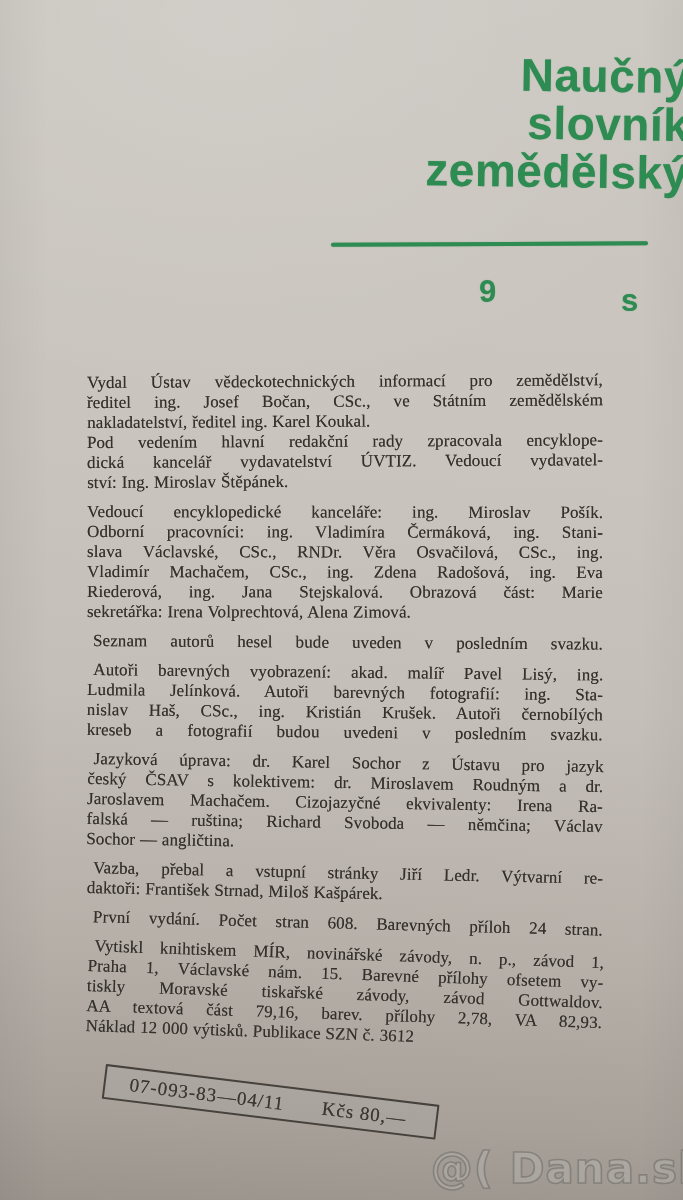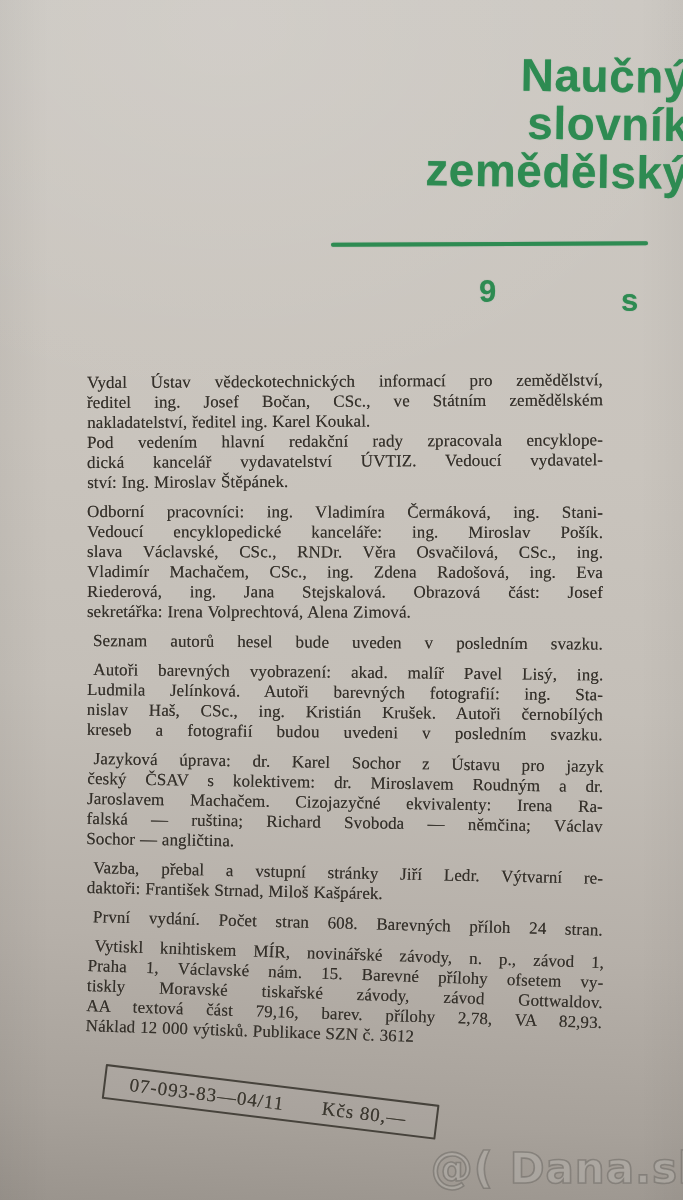--- a/index.html
+++ b/index.html
@@ -90,25 +90,25 @@
         <div class="line">Vydal Ústav vědeckotechnických informací pro zemědělství,</div>
         <div class="line">ředitel ing. Josef Bočan, CSc., ve Státním zemědělském</div>
         <div class="line short">nakladatelství, ředitel ing. Karel Koukal.</div>
       </div>
       <div class="para no-gap" style="transform: rotate(-0.3deg); transform-origin: left center;">
         <div class="line">Pod vedením hlavní redakční rady zpracovala encyklope-</div>
         <div class="line">dická kancelář vydavatelství ÚVTIZ. Vedoucí vydavatel-</div>
         <div class="line short">ství: Ing. Miroslav Štěpánek.</div>
       </div>
       <div class="para" style="transform: rotate(0.1deg); transform-origin: left center;">
+        <div class="line">Vedoucí encyklopedické kanceláře: ing. Miroslav Pošík.</div>
         <div class="line">Odborní pracovníci: ing. Vladimíra Čermáková, ing. Stani-</div>
-        <div class="line">Vedoucí encyklopedické kanceláře: ing. Miroslav Pošík.</div>
         <div class="line">slava Václavské, CSc., RNDr. Věra Osvačilová, CSc., ing.</div>
         <div class="line">Vladimír Machačem, CSc., ing. Zdena Radošová, ing. Eva</div>
-        <div class="line">Riederová, ing. Jana Stejskalová. Obrazová část: Josef</div>
+        <div class="line">Riederová, ing. Jana Stejskalová. Obrazová část: Marie</div>
         <div class="line short">sekretářka: Irena Volprechtová, Alena Zimová.</div>
       </div>
       <div class="para" style="transform: rotate(0.4deg); transform-origin: left center;">
         <div class="line indent">Seznam autorů hesel bude uveden v posledním svazku.</div>
       </div>
       <div class="para" style="transform: rotate(0.6deg); transform-origin: left center;">
         <div class="line indent">Autoři barevných vyobrazení: akad. malíř Pavel Lisý, ing.</div>
         <div class="line">Ludmila Jelínková. Autoři barevných fotografií: ing. Sta-</div>
         <div class="line">nislav Haš, CSc., ing. Kristián Krušek. Autoři černobílých</div>
         <div class="line">kreseb a fotografií budou uvedeni v posledním svazku.</div>

